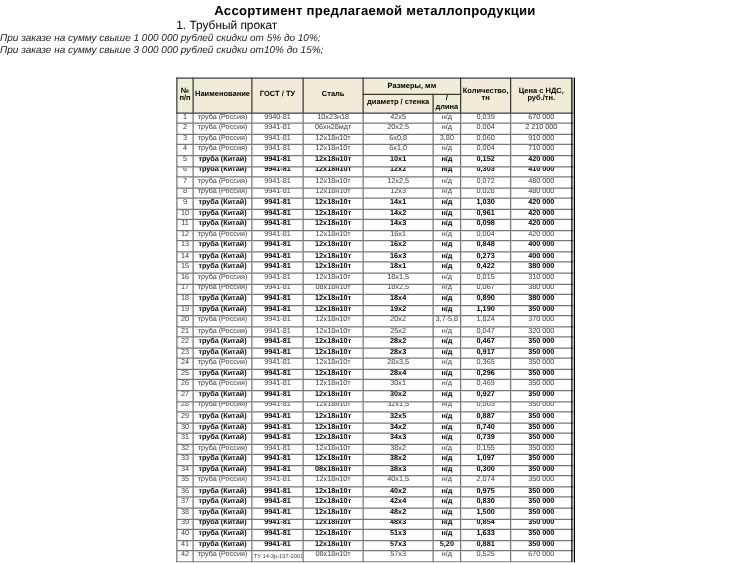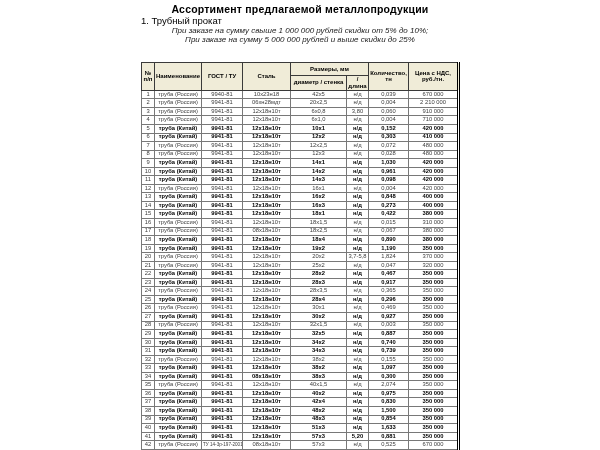--- a/index.html
+++ b/index.html
@@ -10,21 +10,21 @@
   }
   .title{
     position:absolute;top:3px;left:0;width:600px;text-align:center;
     font-size:10.5px;font-weight:bold;letter-spacing:0.2px;
   }
   .section-title{
     position:absolute;top:15px;left:141px;
     font-size:9.5px;font-weight:normal;
   }
   .notes{
-    position:absolute;top:26px;left:0;width:600px;text-align:center;
+    position:absolute;top:26px;left:0;width:600px;text-align:left;
     font-size:8px;line-height:9px;font-style:italic;font-weight:500;color:#1a1a1a;
   }
   table.price{
     position:absolute;left:141px;top:62px;width:317px;
     border-collapse:collapse;table-layout:fixed;
     border:1.5px solid #000;border-right:3px double #000;
   }
   table.price thead th{
     background:#f0ecd8;border:1px solid #3a3a3a;
     font-size:6px;font-weight:bold;line-height:1.15;
@@ -42,21 +42,21 @@
   tr.bold td.num{font-weight:normal;color:#3c3c3c;}
 </style>
 </head>
 <body>
 
 <div class="title">Ассортимент предлагаемой металлопродукции</div>
 <div class="section-title">1. Трубный прокат</div>
 
 <div class="notes">
   <div>При заказе на сумму свыше 1 000 000 рублей скидки от 5% до 10%;</div>
-  <div>При заказе на сумму 5 000 000 рублей и выше скидки до 25%</div>
+  <div>При заказе на сумму свыше 3 000 000 рублей скидки от10% до 15%;</div>
 </div>
 
 <table class="price">
   <colgroup>
     <col style="width:13px">
       <col style="width:47px">
       <col style="width:41px">
       <col style="width:48px">
     <col style="width:56px">
       <col style="width:22px">

